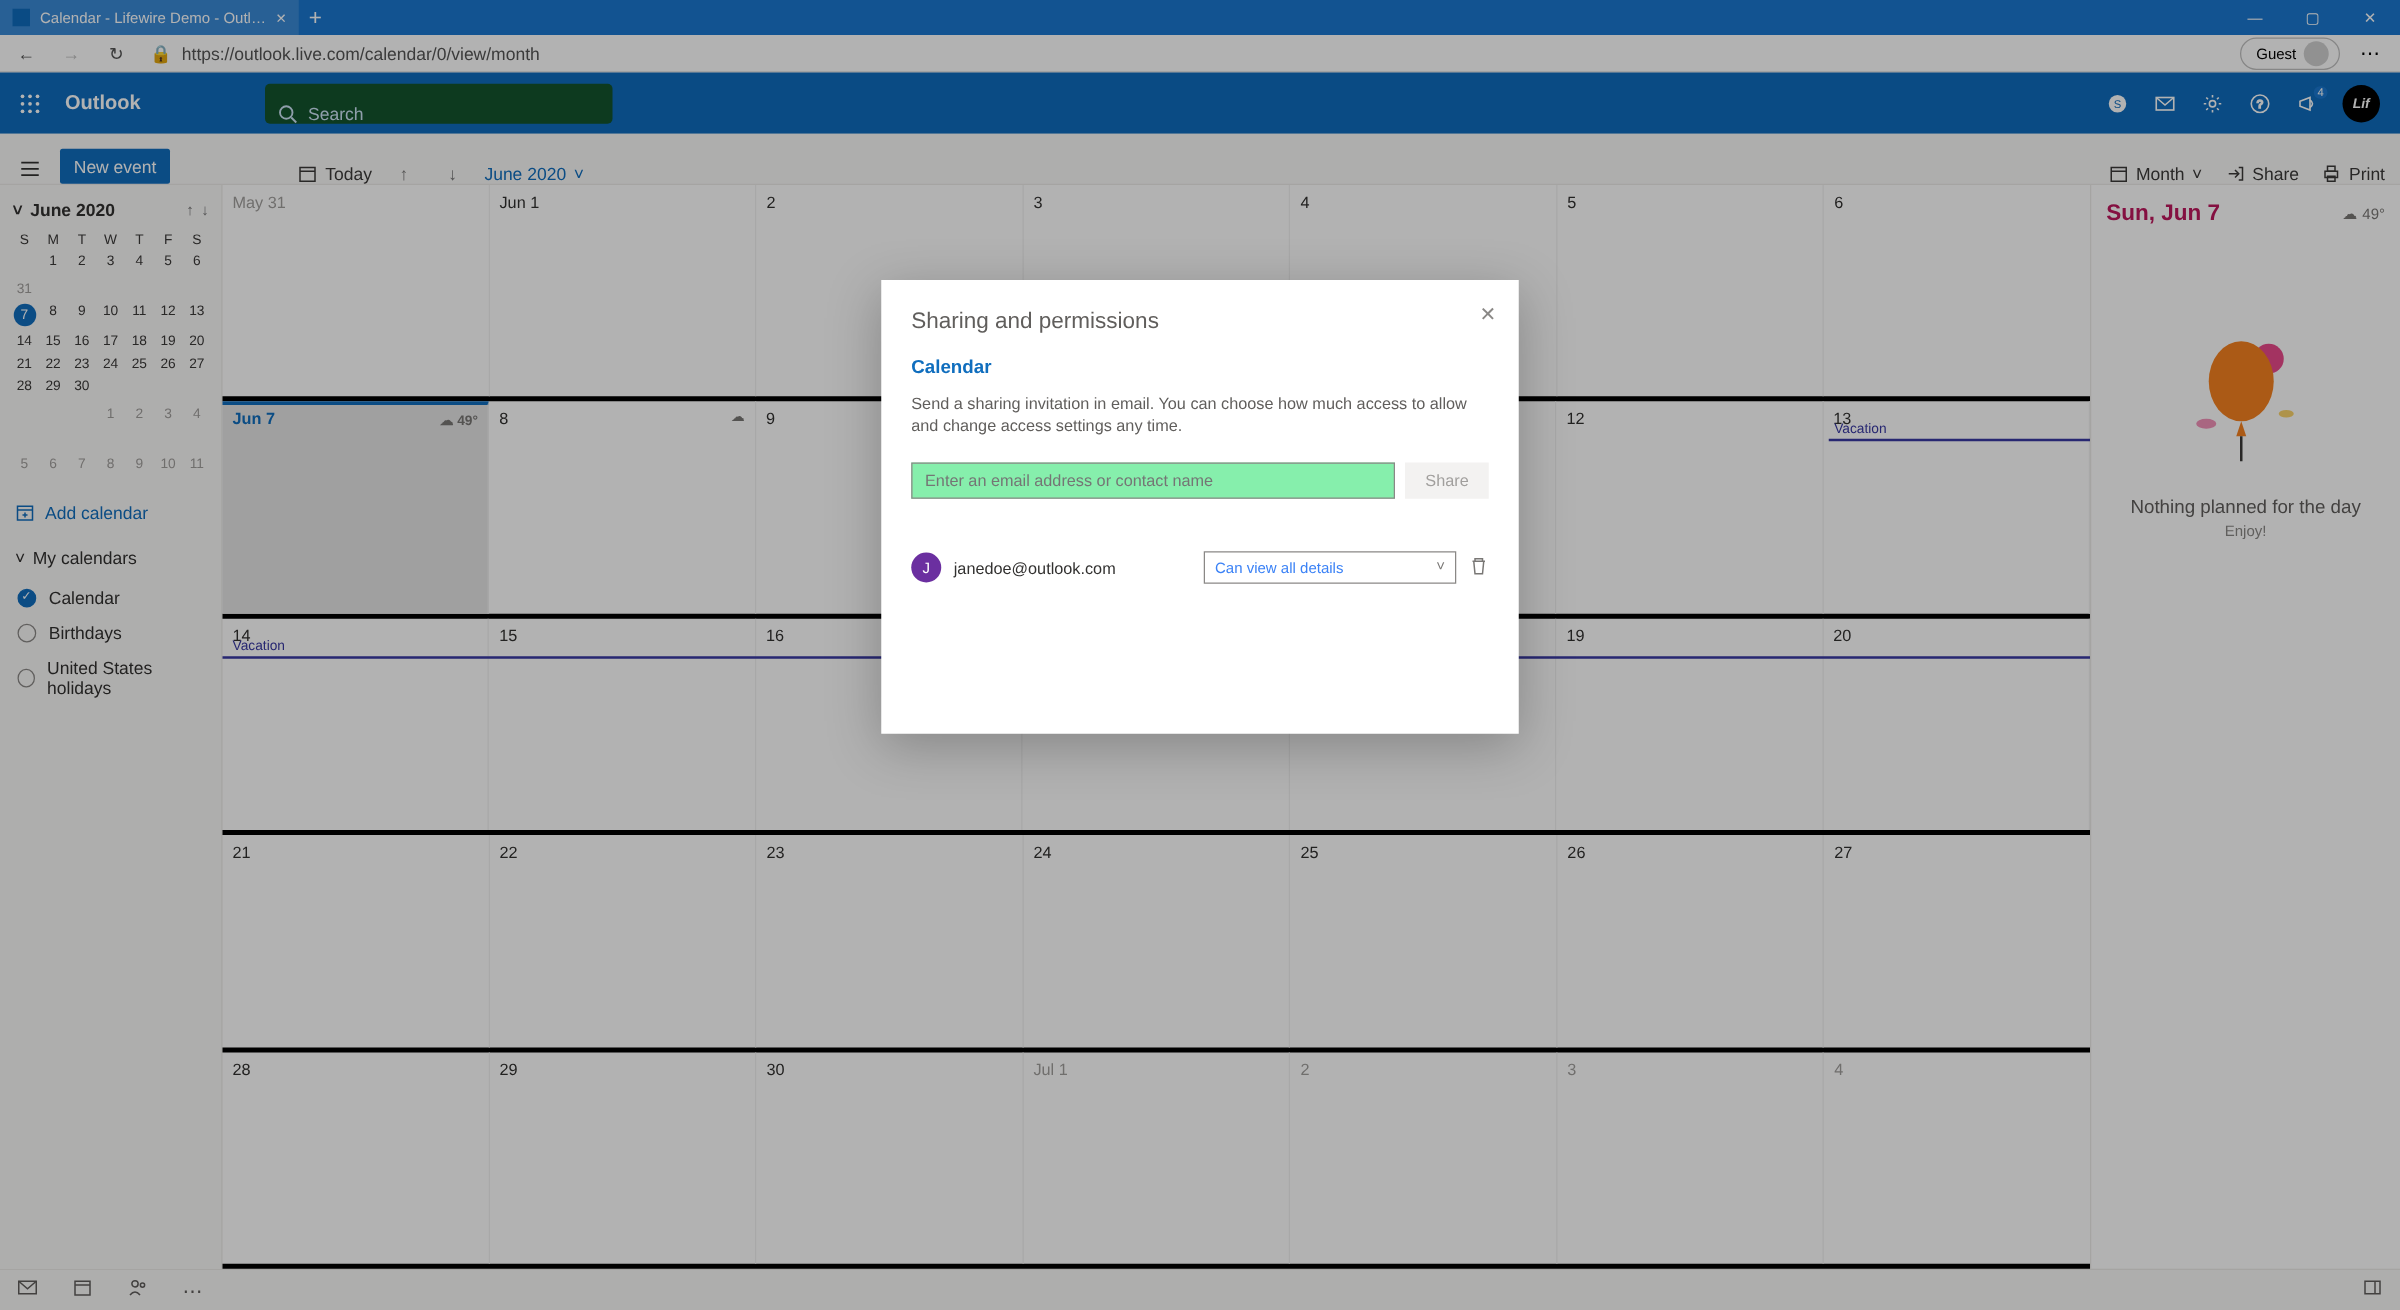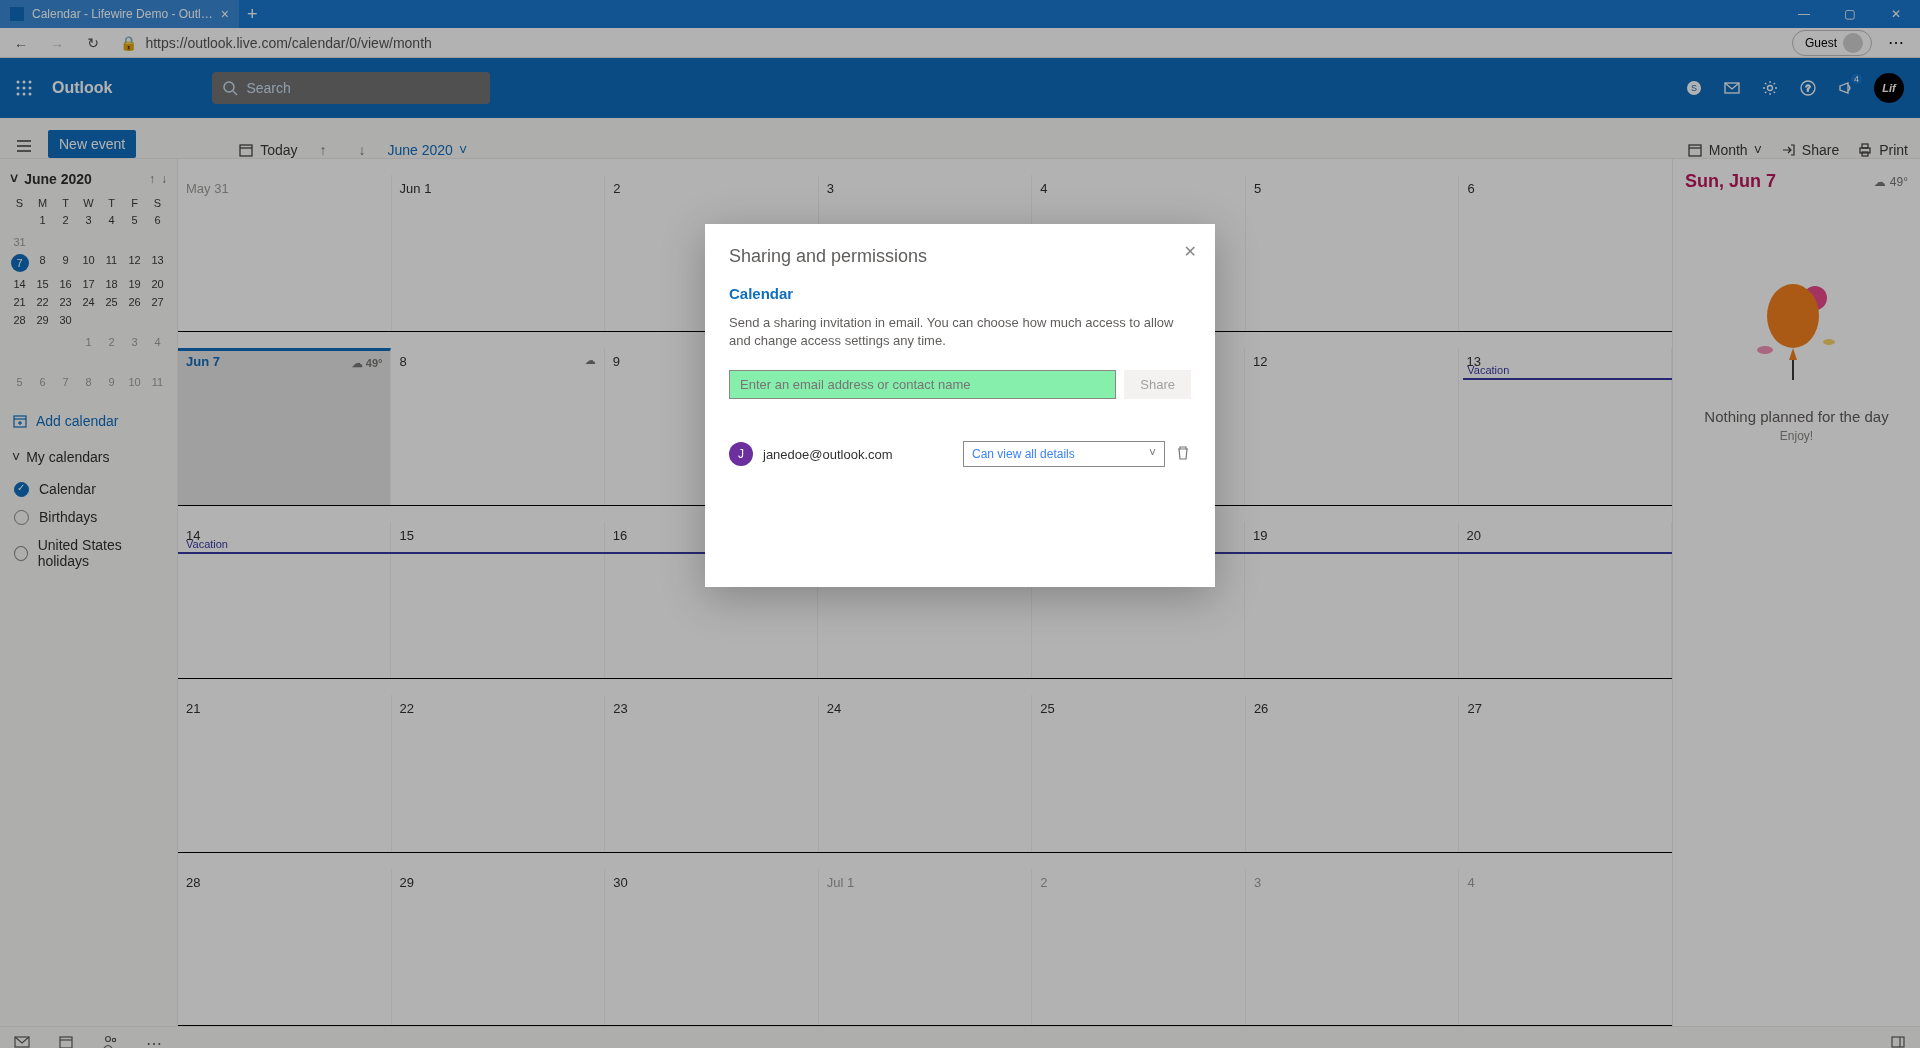--- a/index.html
+++ b/index.html
@@ -16,26 +16,26 @@
 
 .browser-toolbar { height: 30px; background: #fff; display: flex; align-items: center; padding: 0 6px; gap: 6px; border-bottom: 1px solid #e0e0e0; }
 .nav-btn { width: 30px; height: 30px; display: flex; align-items: center; justify-content: center; color: #555; font-size: 14px; }
 .nav-btn.disabled { color: #c0c0c0; }
 .addr { flex: 1; display: flex; align-items: center; gap: 8px; font-size: 14px; color: #555; padding: 0 6px; }
 .guest-pill { border: 1px solid #c0c0c0; border-radius: 14px; padding: 2px 8px 2px 12px; font-size: 12px; display: flex; align-items: center; gap: 6px; }
 .guest-pill .av { width: 20px; height: 20px; border-radius: 50%; background: #d0d0d0; display: inline-block; }
 .more-dots { font-size: 16px; padding: 0 10px; }
 
 
-.suite-header { height: 60px; background: #0f6cbd; display: flex; align-items: center; color: #fff; padding: 0 8px; gap: 12px; }
+.suite-header { height: 49px; background: #0f6cbd; display: flex; align-items: center; color: #fff; padding: 0 8px; gap: 12px; }
 .waffle { width: 32px; height: 32px; display: flex; align-items: center; justify-content: center; }
 .waffle svg { width: 16px; height: 16px; }
 .brand { font-size: 16px; font-weight: 600; }
 .search-wrap { margin-left: 88px; }
-.search-box { width: 278px; height: 32px; background: #737373; border-radius: 4px; display: flex; align-items: center; padding: 0 10px; gap: 8px; color: #cde3f5; font-size: 14px; }
+.search-box { width: 278px; height: 32px; background: #14532d; border-radius: 4px; display: flex; align-items: flex-end; padding: 0 10px; gap: 8px; color: #cde3f5; font-size: 14px; }
 .suite-right { margin-left: auto; display: flex; align-items: center; gap: 18px; padding-right: 8px; }
 .suite-icon { width: 20px; height: 20px; display: flex; align-items: center; justify-content: center; position: relative; }
 .badge { position: absolute; top: -4px; right: -6px; background: #1b78d0; border-radius: 8px; font-size: 9px; padding: 0 3px; }
 .avatar-main { width: 30px; height: 30px; border-radius: 50%; background: #000; color: #fff; font-size: 11px; font-style: italic; font-weight: bold; display: flex; align-items: center; justify-content: center; }
 
 
 .cmd-bar { height: 41px; background: #faf9f8; border-bottom: 1px solid #edebe9; display: flex; align-items: flex-end; padding: 0 12px; gap: 12px; color: #323130; font-size: 14px; }
 .hamburger { width: 24px; height: 24px; display: flex; align-items: center; justify-content: center; }
 .new-event-btn { background: #106ebe; color: #fff; padding: 6px 11px; font-size: 14px; border: none; border-radius: 2px;}
 .cmd-spacer { width: 78px; }
@@ -59,21 +59,21 @@
 .cal-item { display: flex; align-items: center; gap: 10px; padding: 6px 14px; font-size: 14px; }
 .radio { width: 15px; height: 15px; border-radius: 50%; border: 1px solid #8a8886; display: inline-block; }
 .radio.checked { background: #106ebe; border-color: #106ebe; position: relative; }
 .radio.checked::after { content: "✓"; color: #fff; font-size: 10px; position: absolute; top: -1px; left: 2px; }
 
 
 .cal-area { flex: 1; display: flex; flex-direction: column; }
 .dow-row { display: flex; height: 32px; border-bottom: 1px solid #edebe9; }
 .dow-row div { flex: 1; padding: 8px 10px; font-size: 12px; color: #605e5c; }
 .weeks { flex: 1; display: flex; flex-direction: column; }
-.week { flex: 1; display: flex; border-bottom: 1px solid #000000; position: relative; margin-top: 16px; }
+.week { flex: 1; display: flex; border-bottom: 4px solid #000000; position: relative; }
 .day-cell { flex: 1; border-right: 1px solid #f1f1f1; padding: 6px 8px; font-size: 13px; color: #323130; position: relative; }
 .day-cell:last-child { border-right: none; }
 .day-cell.other-month { color: #a19f9d; }
 .day-cell.today-cell { background: #e5e5e5; border-top: 3px solid #106ebe; color: #106ebe; font-weight: 600; padding-top: 3px;}
 .day-cell .weather { position: absolute; top: 6px; right: 8px; font-size: 11px; color: #797775; display: flex; align-items: center; gap: 3px; }
 .event-bar { position: absolute; height: 2px; background: #3939a3; }
 .event-label { position: absolute; font-size: 11px; color: #3939a3; }
 
 
 .day-panel { width: 248px; border-left: 1px solid #edebe9; padding: 12px; display: flex; flex-direction: column; }

